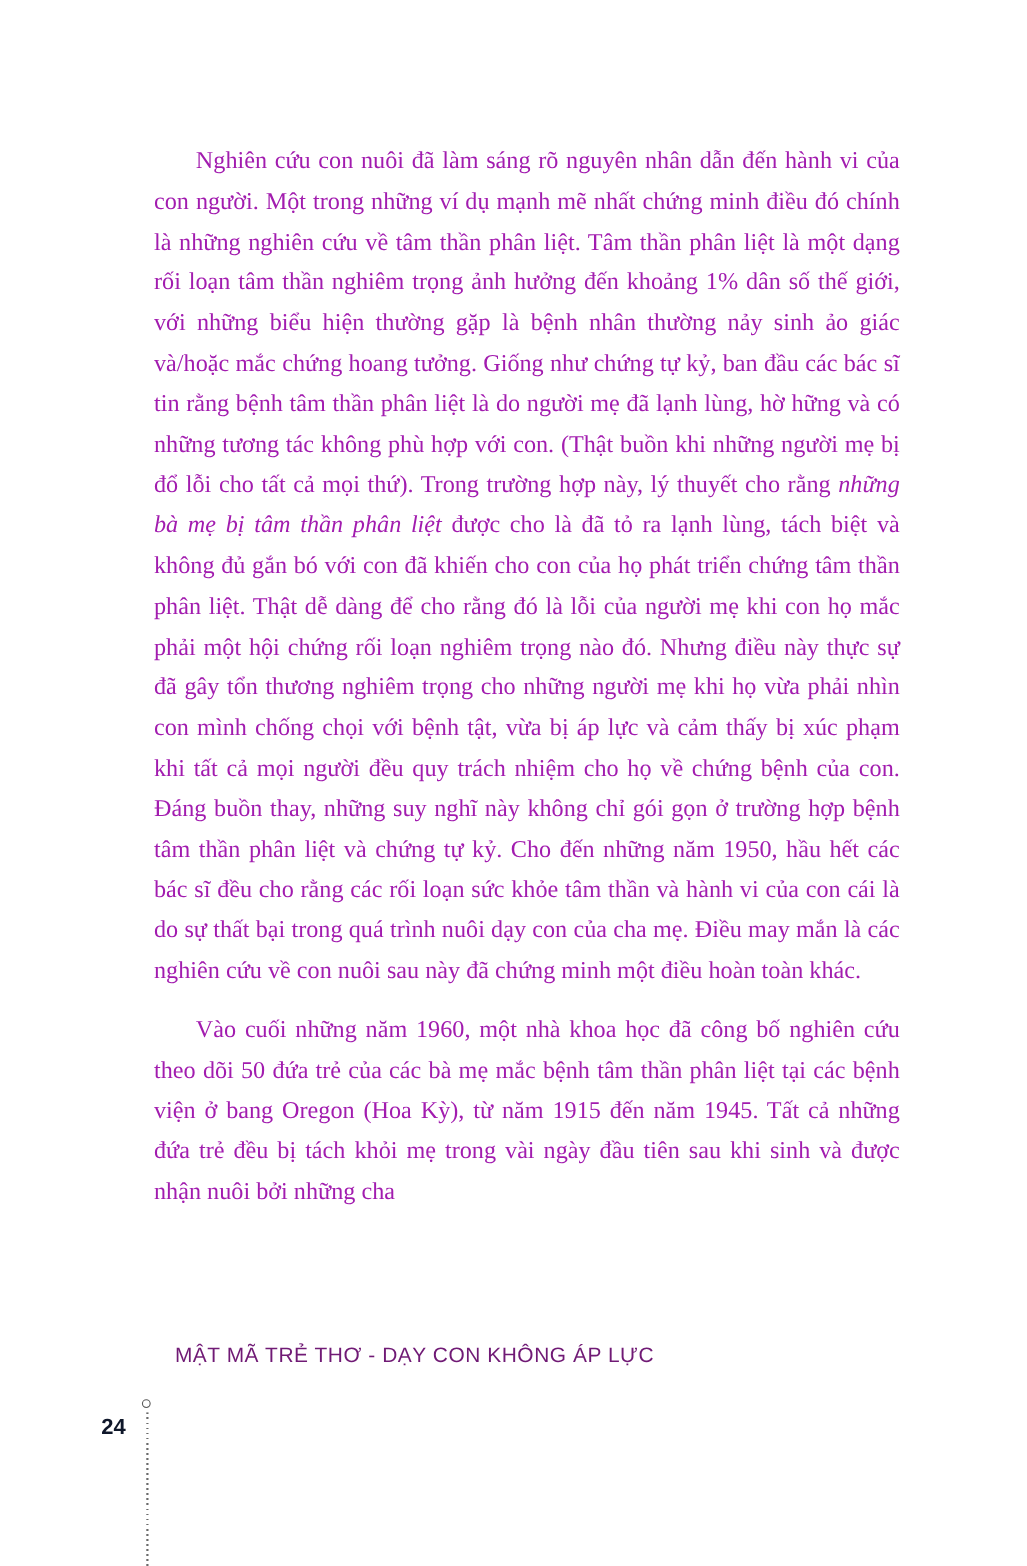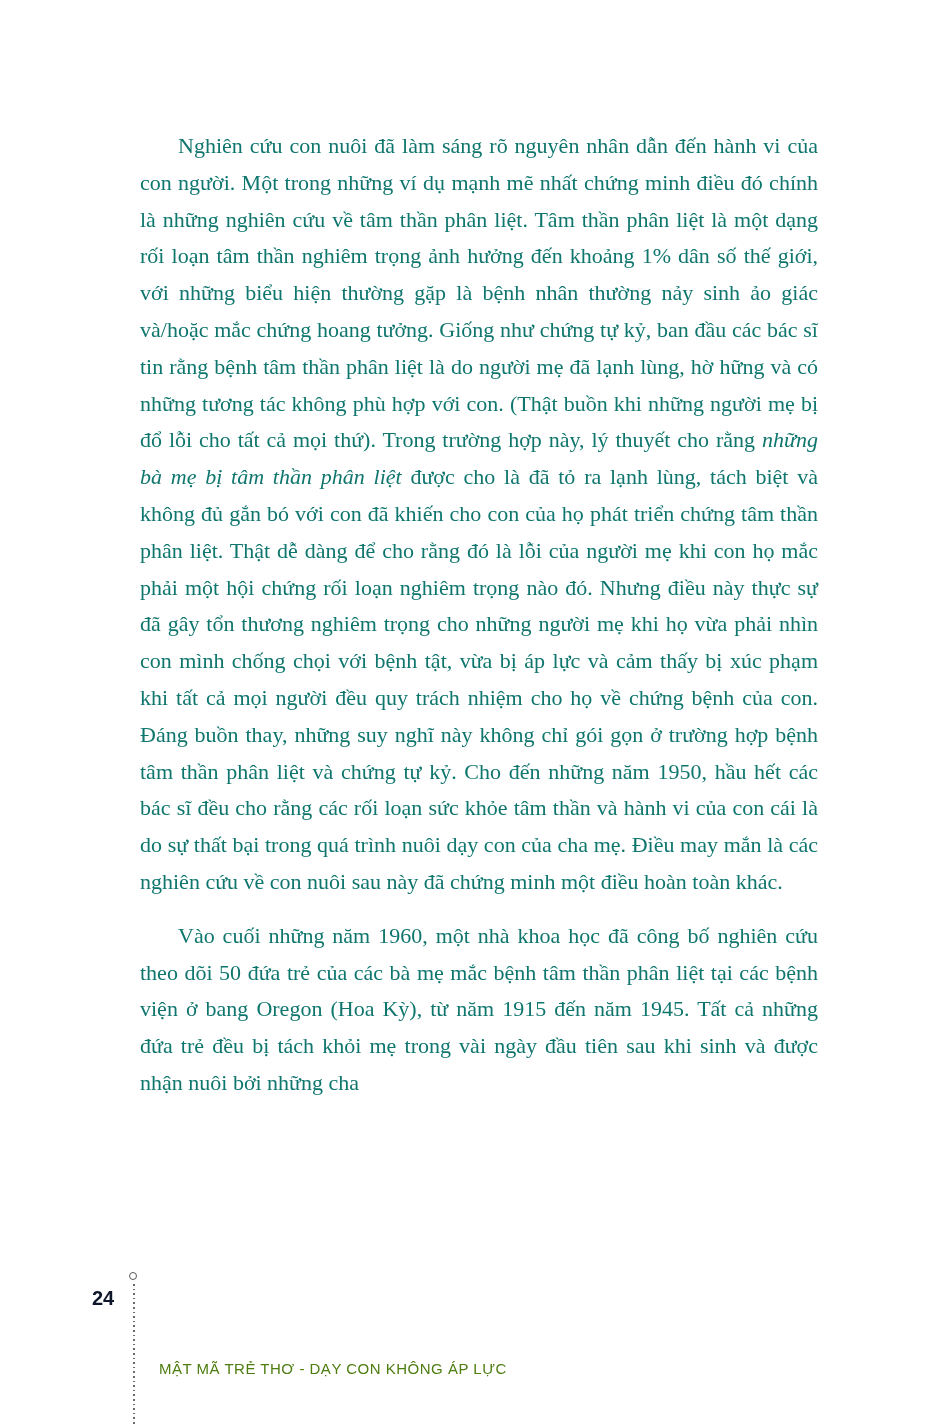--- a/index.html
+++ b/index.html
@@ -15,21 +15,21 @@
     overflow: hidden;
     font-family: "Liberation Serif", "DejaVu Serif", serif;
   }
   .text-block {
     position: absolute;
     left: 140px;
     top: 128px;
     width: 678px;
     font-size: 22px;
     line-height: 36.8px;
-    color: #0f766e;
+    color: #a21caf;
     text-align: justify;
   }
   .para {
     margin: 0;
     text-indent: 38px;
   }
   .para + .para {
     margin-top: 17px;
   }
   .para em {
@@ -65,25 +65,25 @@
       to bottom,
       #6a6a6a 0px,
       #6a6a6a 1.6px,
       transparent 1.6px,
       transparent 4.6px
     );
   }
   .footer-title {
     position: absolute;
     left: 159px;
-    top: 1360px;
+    top: 1222px;
     font-family: "Liberation Sans", "DejaVu Sans", sans-serif;
-    font-size: 15px;
+    font-size: 19px;
     letter-spacing: 0.5px;
-    color: #4d7c0f;
+    color: #701a75;
   }
 </style>
 </head>
 <body>
 
 <div class="page">
 
   <div class="text-block">
     <p class="para">
       <span>Nghiên cứu con nuôi đã làm sáng rõ nguyên nhân dẫn đến hành vi của con người. Một trong những ví dụ mạnh mẽ nhất chứng minh điều đó chính là những nghiên cứu về tâm thần phân liệt. Tâm thần phân liệt là một dạng rối loạn tâm thần nghiêm trọng ảnh hưởng đến khoảng 1% dân số thế giới, với những biểu hiện thường gặp là bệnh nhân thường nảy sinh ảo giác và/hoặc mắc chứng hoang tưởng. Giống như chứng tự kỷ, ban đầu các bác sĩ tin rằng bệnh tâm thần phân liệt là do người mẹ đã lạnh lùng, hờ hững và có những tương tác không phù hợp với con. (Thật buồn khi những người mẹ bị đổ lỗi cho tất cả mọi thứ). Trong trường hợp này, lý thuyết cho rằng</span>

